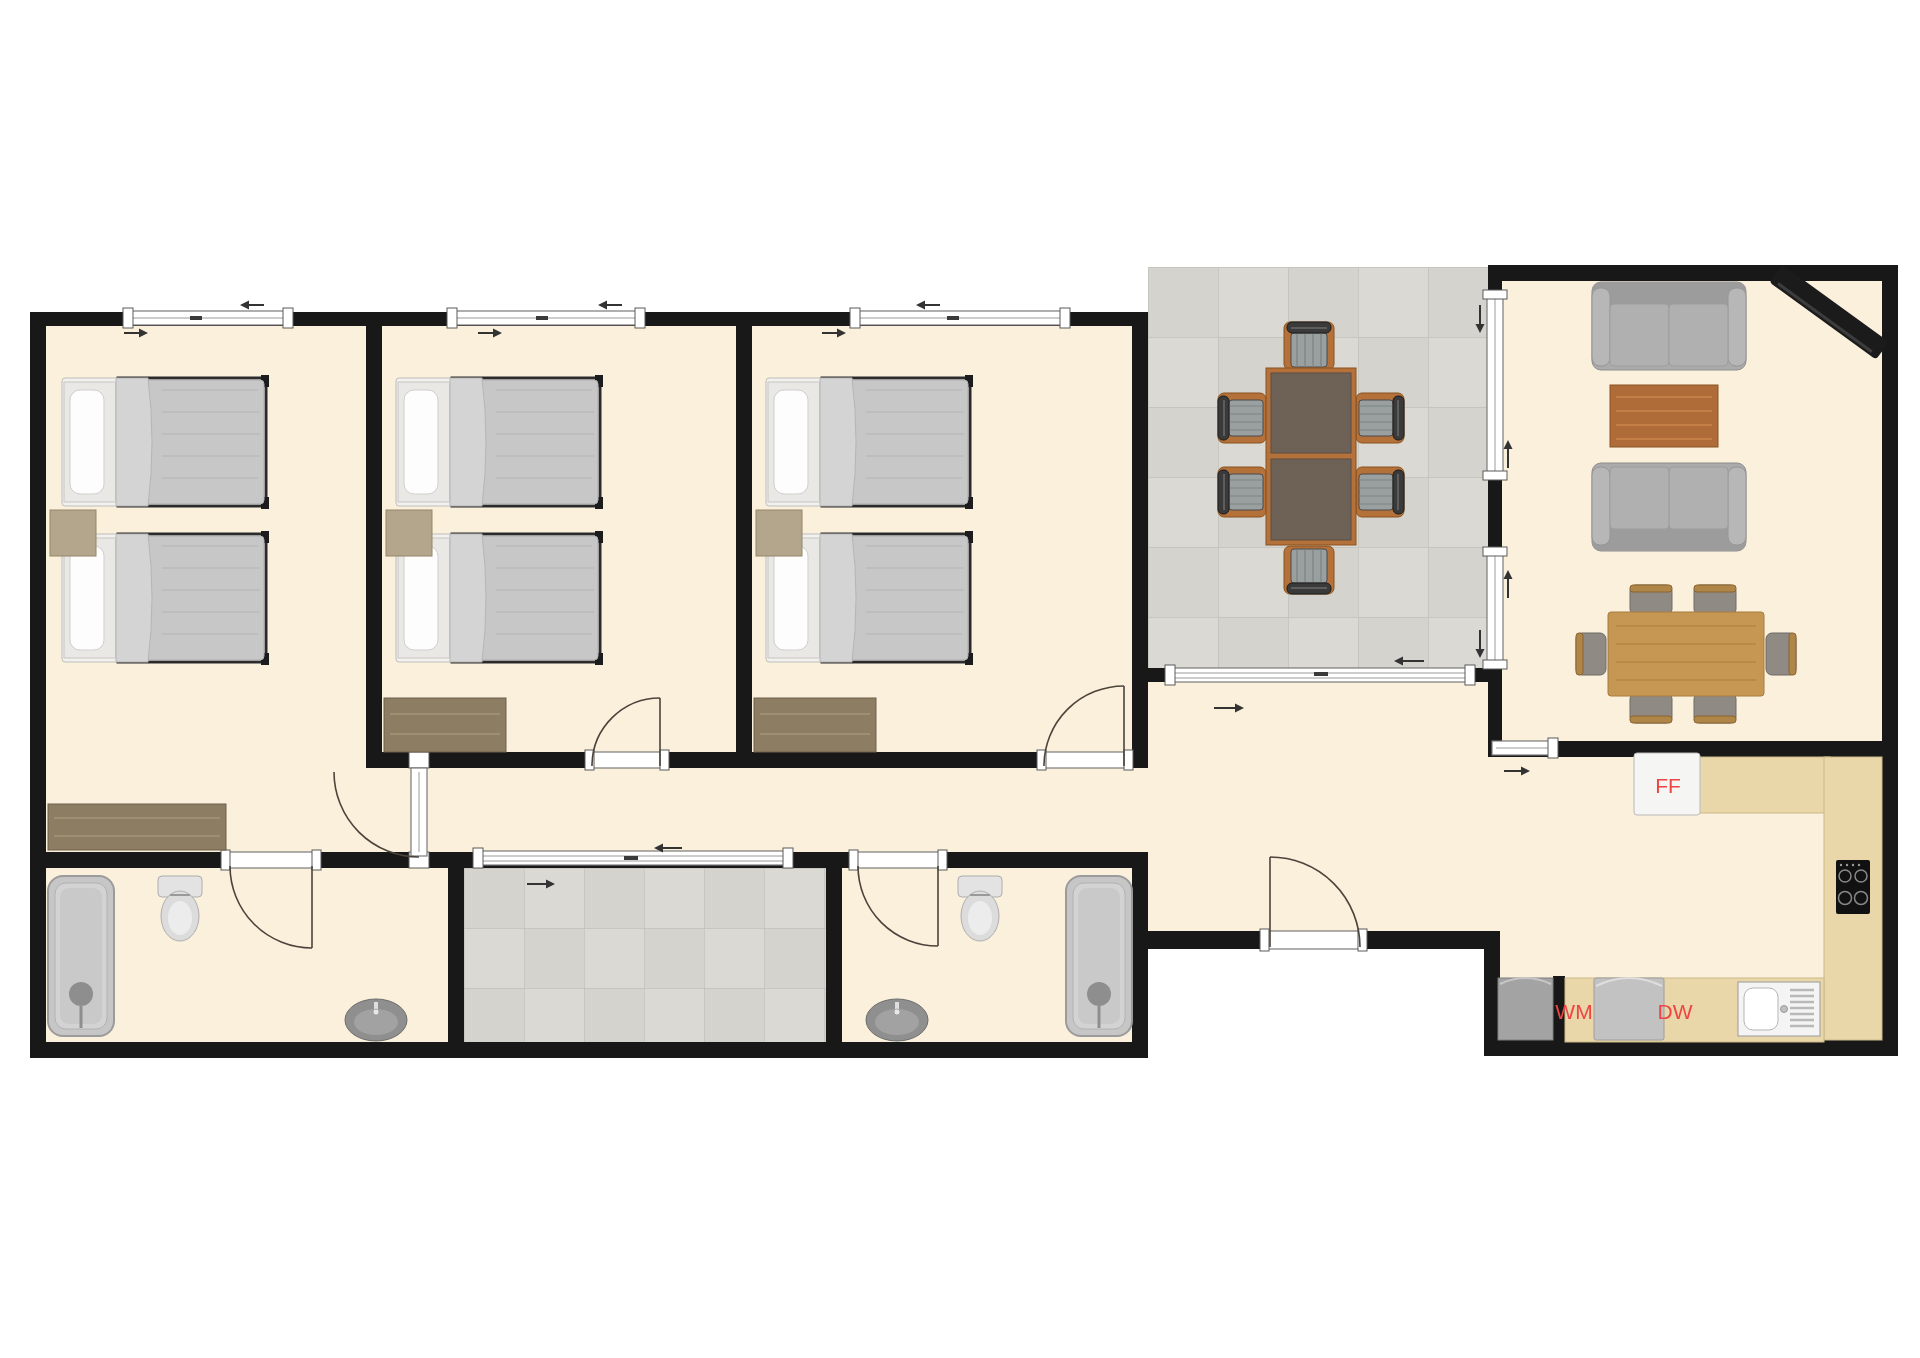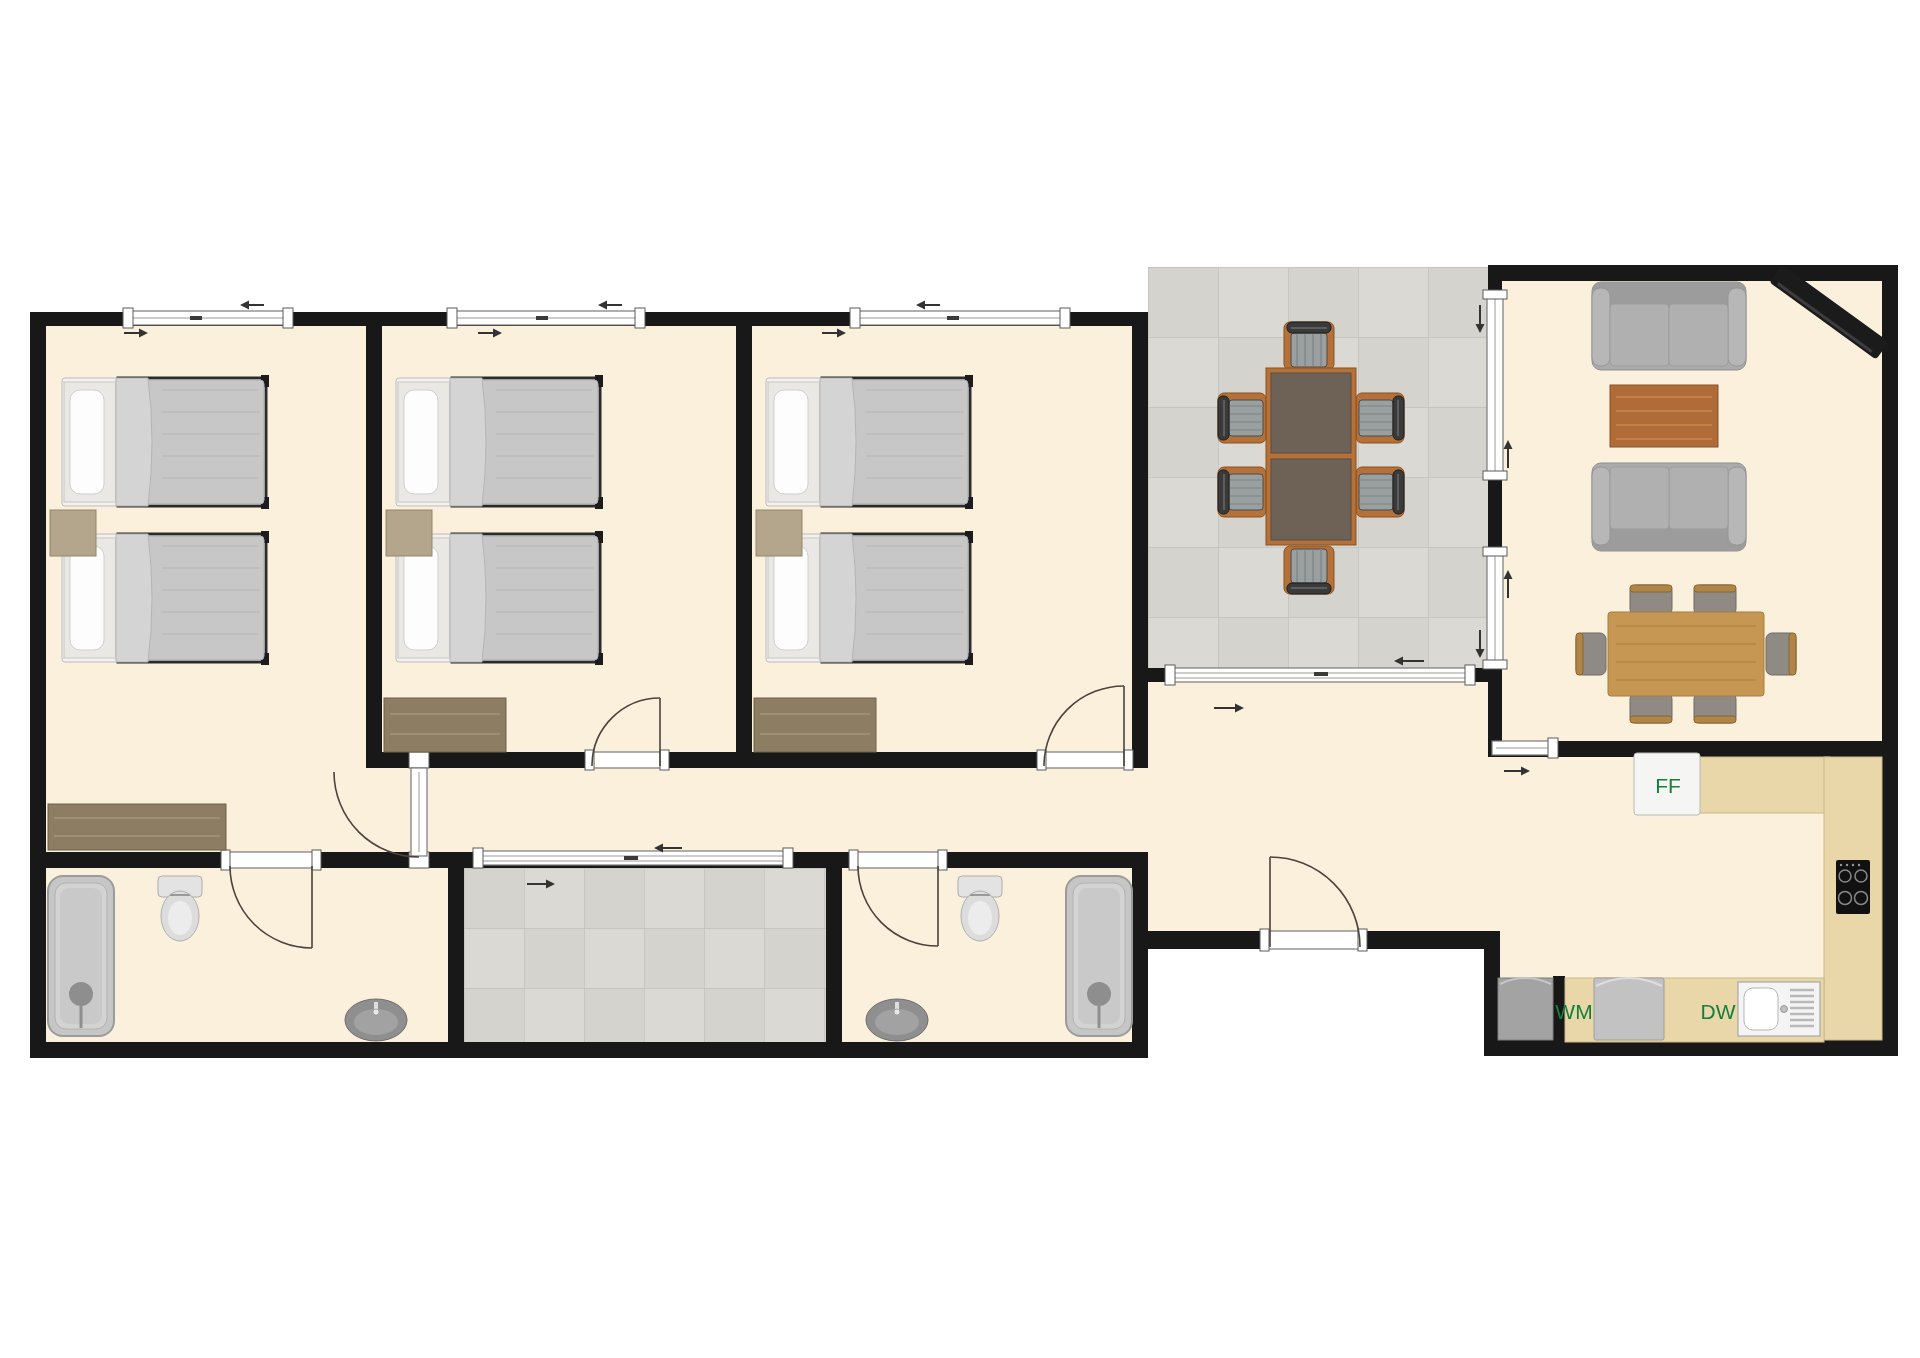--- a/index.html
+++ b/index.html
@@ -13,21 +13,21 @@
   .winline{stroke:#9a9a9a;stroke-width:1;}
   .cap{fill:#ffffff;stroke:#5a5a5a;stroke-width:1;}
   .tick{fill:#3a3a3a;}
   .arc{fill:none;stroke:#4c443c;stroke-width:1.6;}
   .panel{stroke:#4c443c;stroke-width:1.6;}
   .arrow line{stroke:#333;stroke-width:2;}
   .arrow polygon{fill:#333;}
   .dresser{fill:#8d7e63;stroke:#6e614c;stroke-width:1;}
   .grain{stroke:#a6977b;stroke-width:2;opacity:.7;}
   .nstand{fill:#b4a68c;stroke:#948668;stroke-width:1;}
-  .lbl{position:absolute;transform:translate(-50%,-50%);font-size:21px;color:#15803d;
+  .lbl{position:absolute;transform:translate(-50%,-50%);font-size:21px;color:#ef4444;
        white-space:nowrap;}
   #disclaimer{position:absolute;left:70px;top:1160px;width:1400px;text-align:center;
        font-size:32.5px;color:#000;}
 </style>
 </head>
 <body>
 
 <div id="stage">
 <svg id="plan-svg" width="1920" height="1358" viewBox="0 0 1920 1358" xmlns="http://www.w3.org/2000/svg">
   <defs>
@@ -418,15 +418,15 @@
         </g>
     <g class="arrow">
           <line x1="1508" y1="598" x2="1508" y2="576"></line>
           <polygon points="1508,570 1503.5,579 1512.5,579"></polygon>
         </g>
   </g>
 </svg>
 
 <div class="lbl" style="left:1668px;top:786px;">FF</div>
 <div class="lbl" style="left:1526px;top:1012px;margin-left:48px;">WM</div>
-<div class="lbl" style="left:1718px;top:1012px;">DW</div>
+<div class="lbl" style="left:1675px;top:1012px;">DW</div>
 
 </div>
 
 </body></html>

